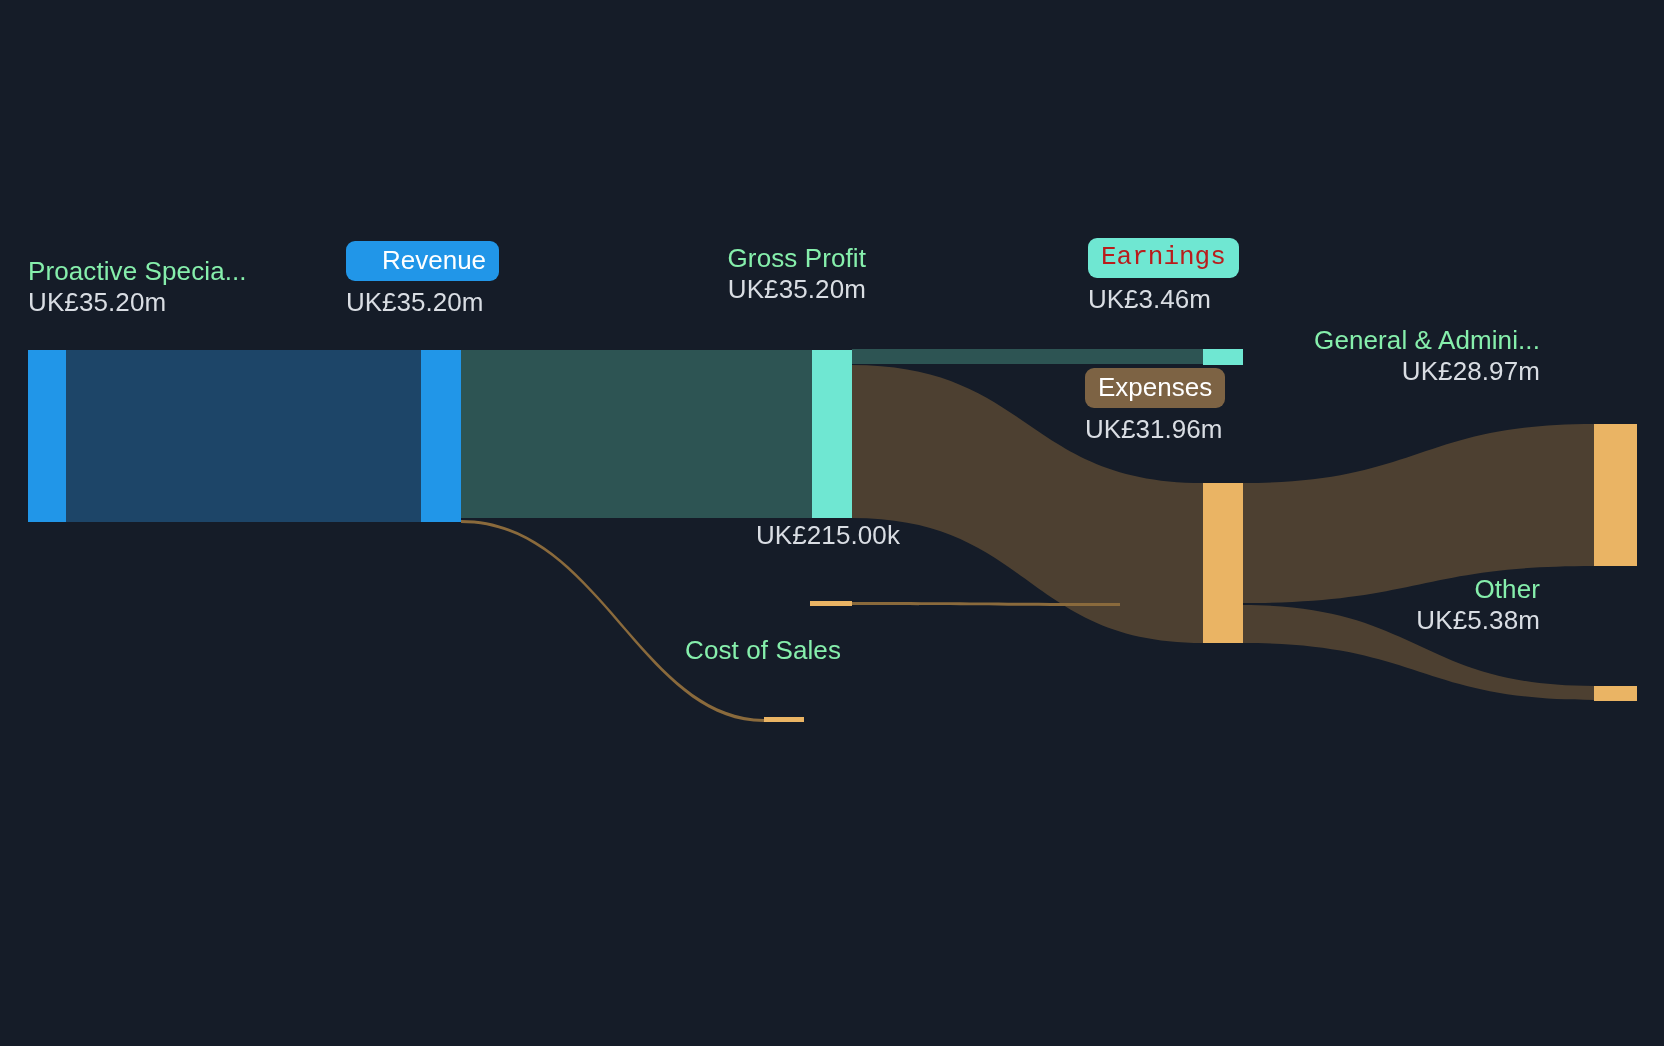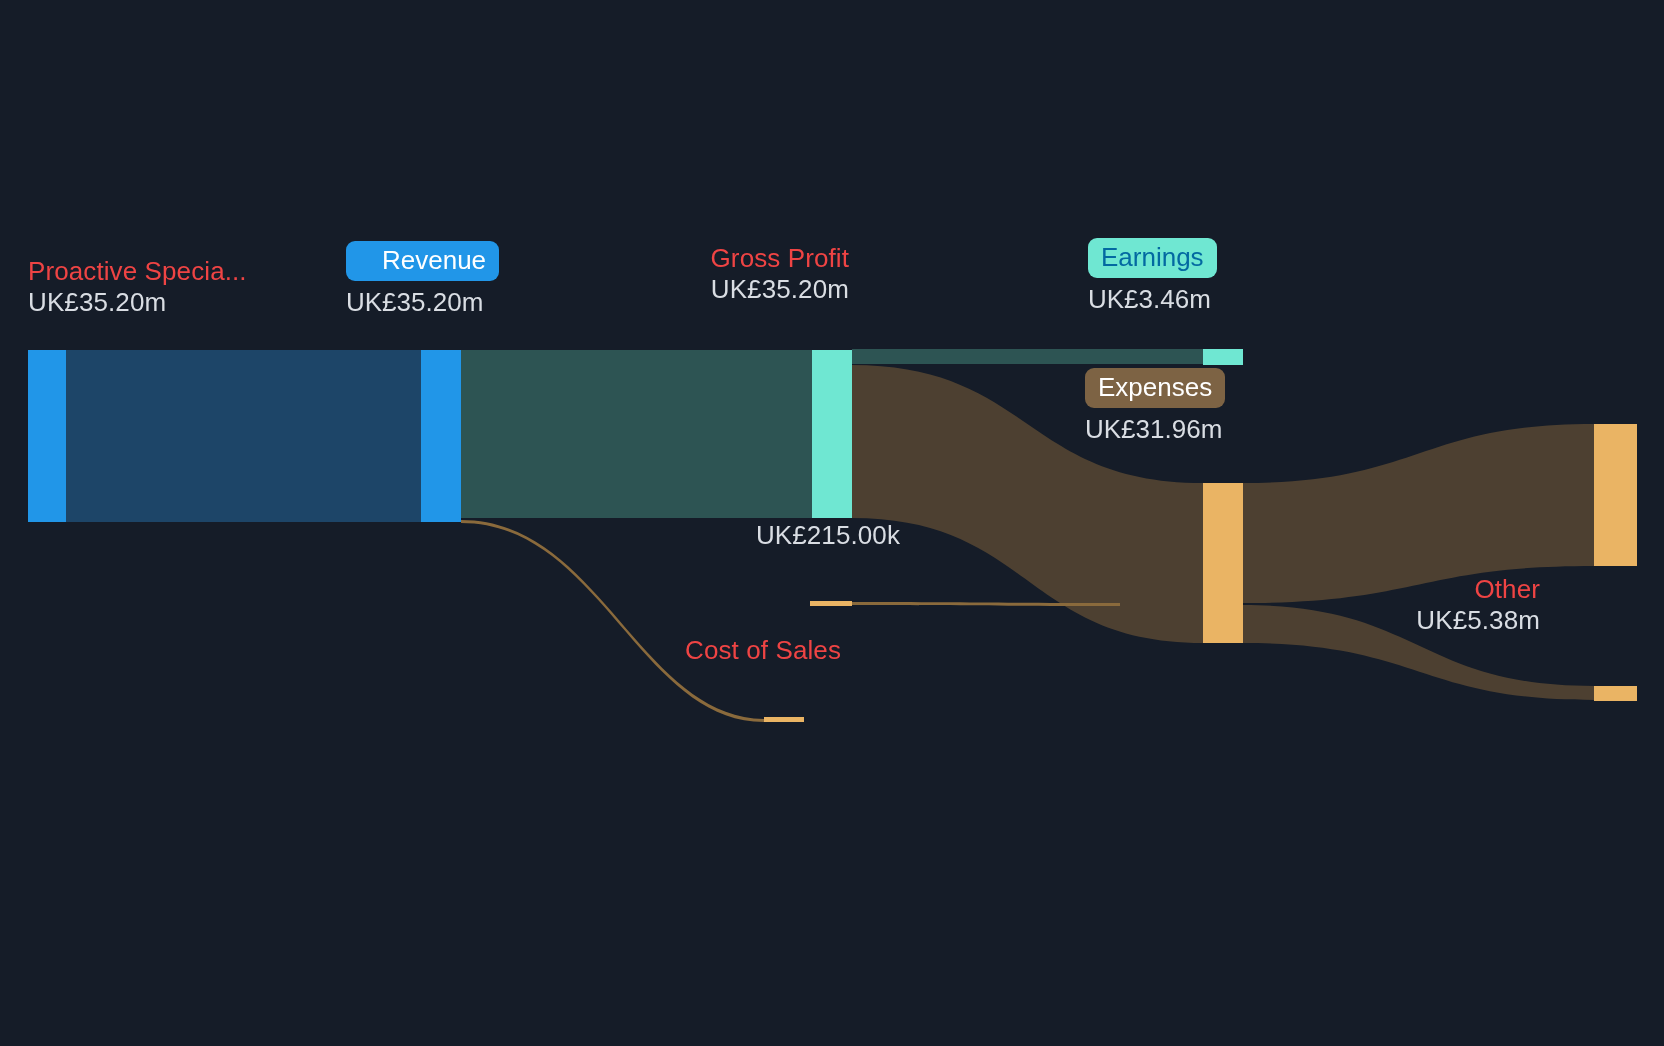--- a/index.html
+++ b/index.html
@@ -28,41 +28,41 @@
     height: 1046px;
   }
   .lbl {
     position: absolute;
     white-space: nowrap;
     line-height: 1.18;
   }
   .lbl .name {
     display: block;
     font-size: 26px;
-    color: #ef4444;
+    color: #86efac;
     letter-spacing: 0.1px;
   }
   .lbl .val {
     display: block;
     font-size: 26px;
     color: #d9dde3;
     letter-spacing: 0.1px;
   }
   .lbl.right-align { text-align: right; }
   .lbl.left-align  { text-align: left; }
 
   .badge {
     display: inline-block;
     border-radius: 9px;
     padding: 6px 13px 8px 13px;
     font-size: 26px;
     line-height: 1.0;
   }
   .badge.blue   { background: #2196e8; color: #ffffff; padding-left: 36px; }
-  .badge.teal   { background: #6fe7d2; color: #0369a1; }
+  .badge.teal   { background: #6fe7d2; color: #b91c1c; font-family: Liberation Mono, monospace; }
   .badge.brown  { background: #7d6344; color: #ffffff; text-align: right; }
 
   .badge-wrap { position: absolute; }
   .badge-wrap .val {
     display: block;
     font-size: 26px;
     color: #d9dde3;
     margin-top: 6px;
     white-space: nowrap;
   }
@@ -112,21 +112,21 @@
   <div class="lbl left-align" style="left:28px; top:256px;">
     <span class="name">Proactive Specia...</span>
     <span class="val">UK£35.20m</span>
   </div>
 
   <div class="badge-wrap" style="left:346px; top:241px;">
     <span class="badge blue">Revenue</span>
     <span class="val">UK£35.20m</span>
   </div>
 
-  <div class="lbl right-align" style="left:449px; top:243px; width:400px;">
+  <div class="lbl right-align" style="left:466px; top:243px; width:400px;">
     <span class="name">Gross Profit</span>
     <span class="val">UK£35.20m</span>
   </div>
 
   <div class="lbl right-align" style="left:452px; top:520px; width:448px;">
     <span class="val">UK£215.00k</span>
   </div>
 
   <div class="lbl right-align" style="left:436px; top:635px; width:405px;">
     <span class="name">Cost of Sales</span>
@@ -135,19 +135,23 @@
   <div class="badge-wrap" style="left:1088px; top:238px;">
     <span class="badge teal">Earnings</span>
     <span class="val">UK£3.46m</span>
   </div>
 
   <div class="badge-wrap" style="left:1085px; top:368px;">
     <span class="badge brown">Expenses</span>
     <span class="val">UK£31.96m</span>
   </div>
 
+  <div class="lbl right-align" style="left:1180px; top:325px; width:360px;">
+    <span class="name">General &amp; Admini...</span>
+    <span class="val">UK£28.97m</span>
+  </div>
 
   <div class="lbl right-align" style="left:1180px; top:574px; width:360px;">
     <span class="name">Other</span>
     <span class="val">UK£5.38m</span>
   </div>
 
 </div>
 
 </body></html>

